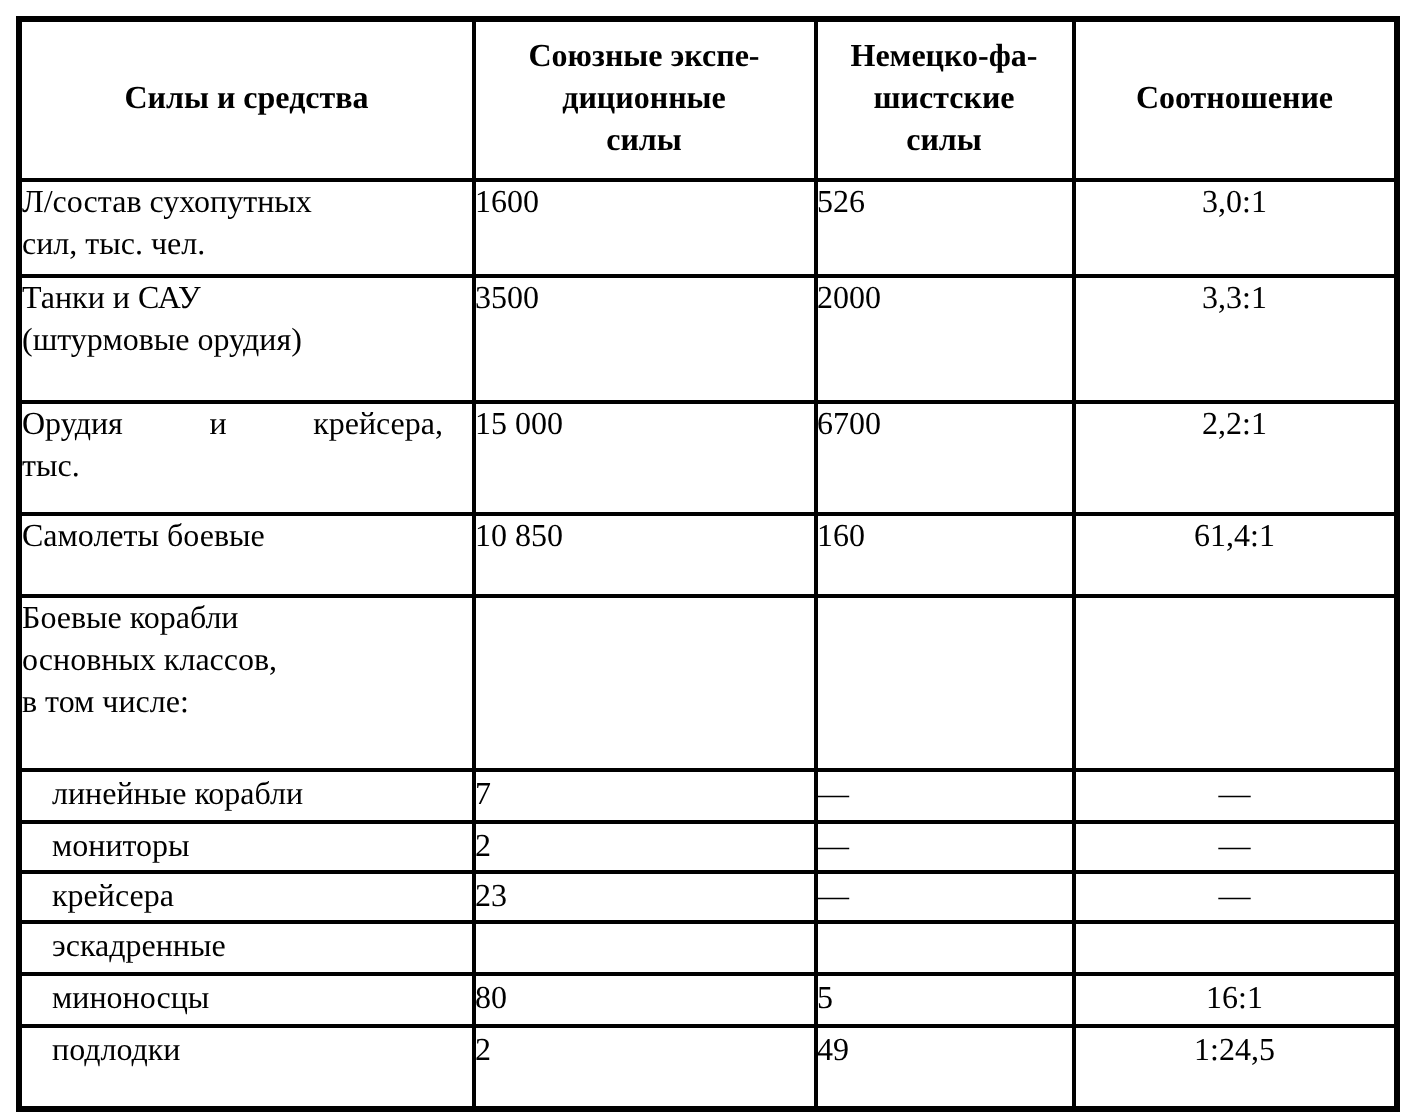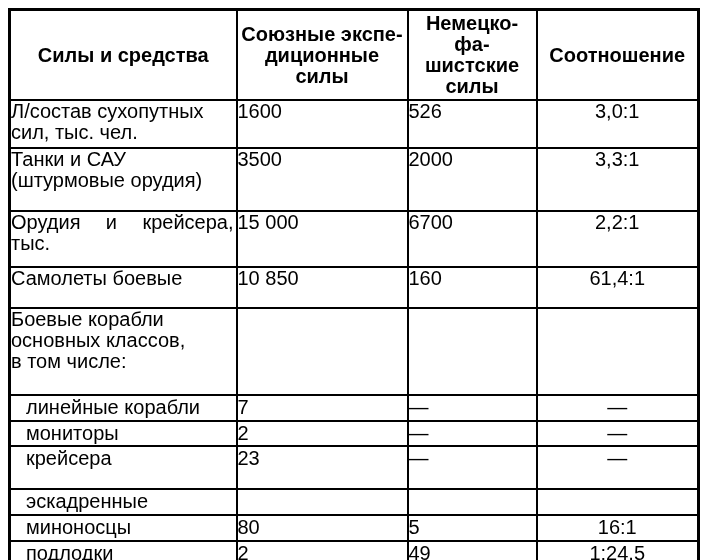--- a/index.html
+++ b/index.html
@@ -23,61 +23,62 @@
     left: 8px;
     top: 8px;
     width: 689px;
     border-collapse: collapse;
     table-layout: fixed;
     border: 3px solid #000;
   }
   table.forces th,
   table.forces td {
     border: 2px solid #000;
-    font-size: 20px;
+    font-size: 16px;
     line-height: 21px;
     color: #000;
     padding: 0;
     vertical-align: top;
     overflow: hidden;
+    font-family: Liberation Serif, serif;
   }
   
   table.forces th {
     font-weight: bold;
     text-align: center;
     vertical-align: middle;
     padding: 2px 2px;
   }
   tr.r-header { height: 80px; }
   
   tr.r0  { height: 48px; }
   tr.r1  { height: 63px; }
   tr.r2  { height: 56px; }
   tr.r3  { height: 41px; }
   tr.r4  { height: 87px; }
   tr.r5  { height: 26px; }
   tr.r6  { height: 25px; }
-  tr.r7  { height: 43px; }
+  tr.r7  { height: 25px; }
   tr.r8  { height: 26px; }
   tr.r9  { height: 26px; }
   tr.r10 { height: 42px; }
   
   td.c1 { text-align: left;  padding: 6px 4px 2px 3px; }
   td.c2 { text-align: left;  padding: 6px 2px 2px 36px; }
   td.c3 { text-align: left; padding: 6px 20px 2px 0; }
   td.c4 { text-align: center; padding: 6px 55px 2px 0; }
   tr.sub td.c1 { padding-top: 1px; padding-left: 15px; }
   tr.sub td.c2 { padding-top: 1px; }
   tr.sub td.c3 { padding-top: 1px; }
   tr.sub td.c4 { padding-top: 1px; }
   .line { display: block; }
   .jwrap {
     display: flex;
     justify-content: space-between;
-    padding-right: 2px;
+    padding-right: 14px;
   }
 </style>
 </head>
 <body>
 
 <div class="page">
   <table class="forces">
     <colgroup>
       <col style="width:227px">
       <col style="width:171px">

